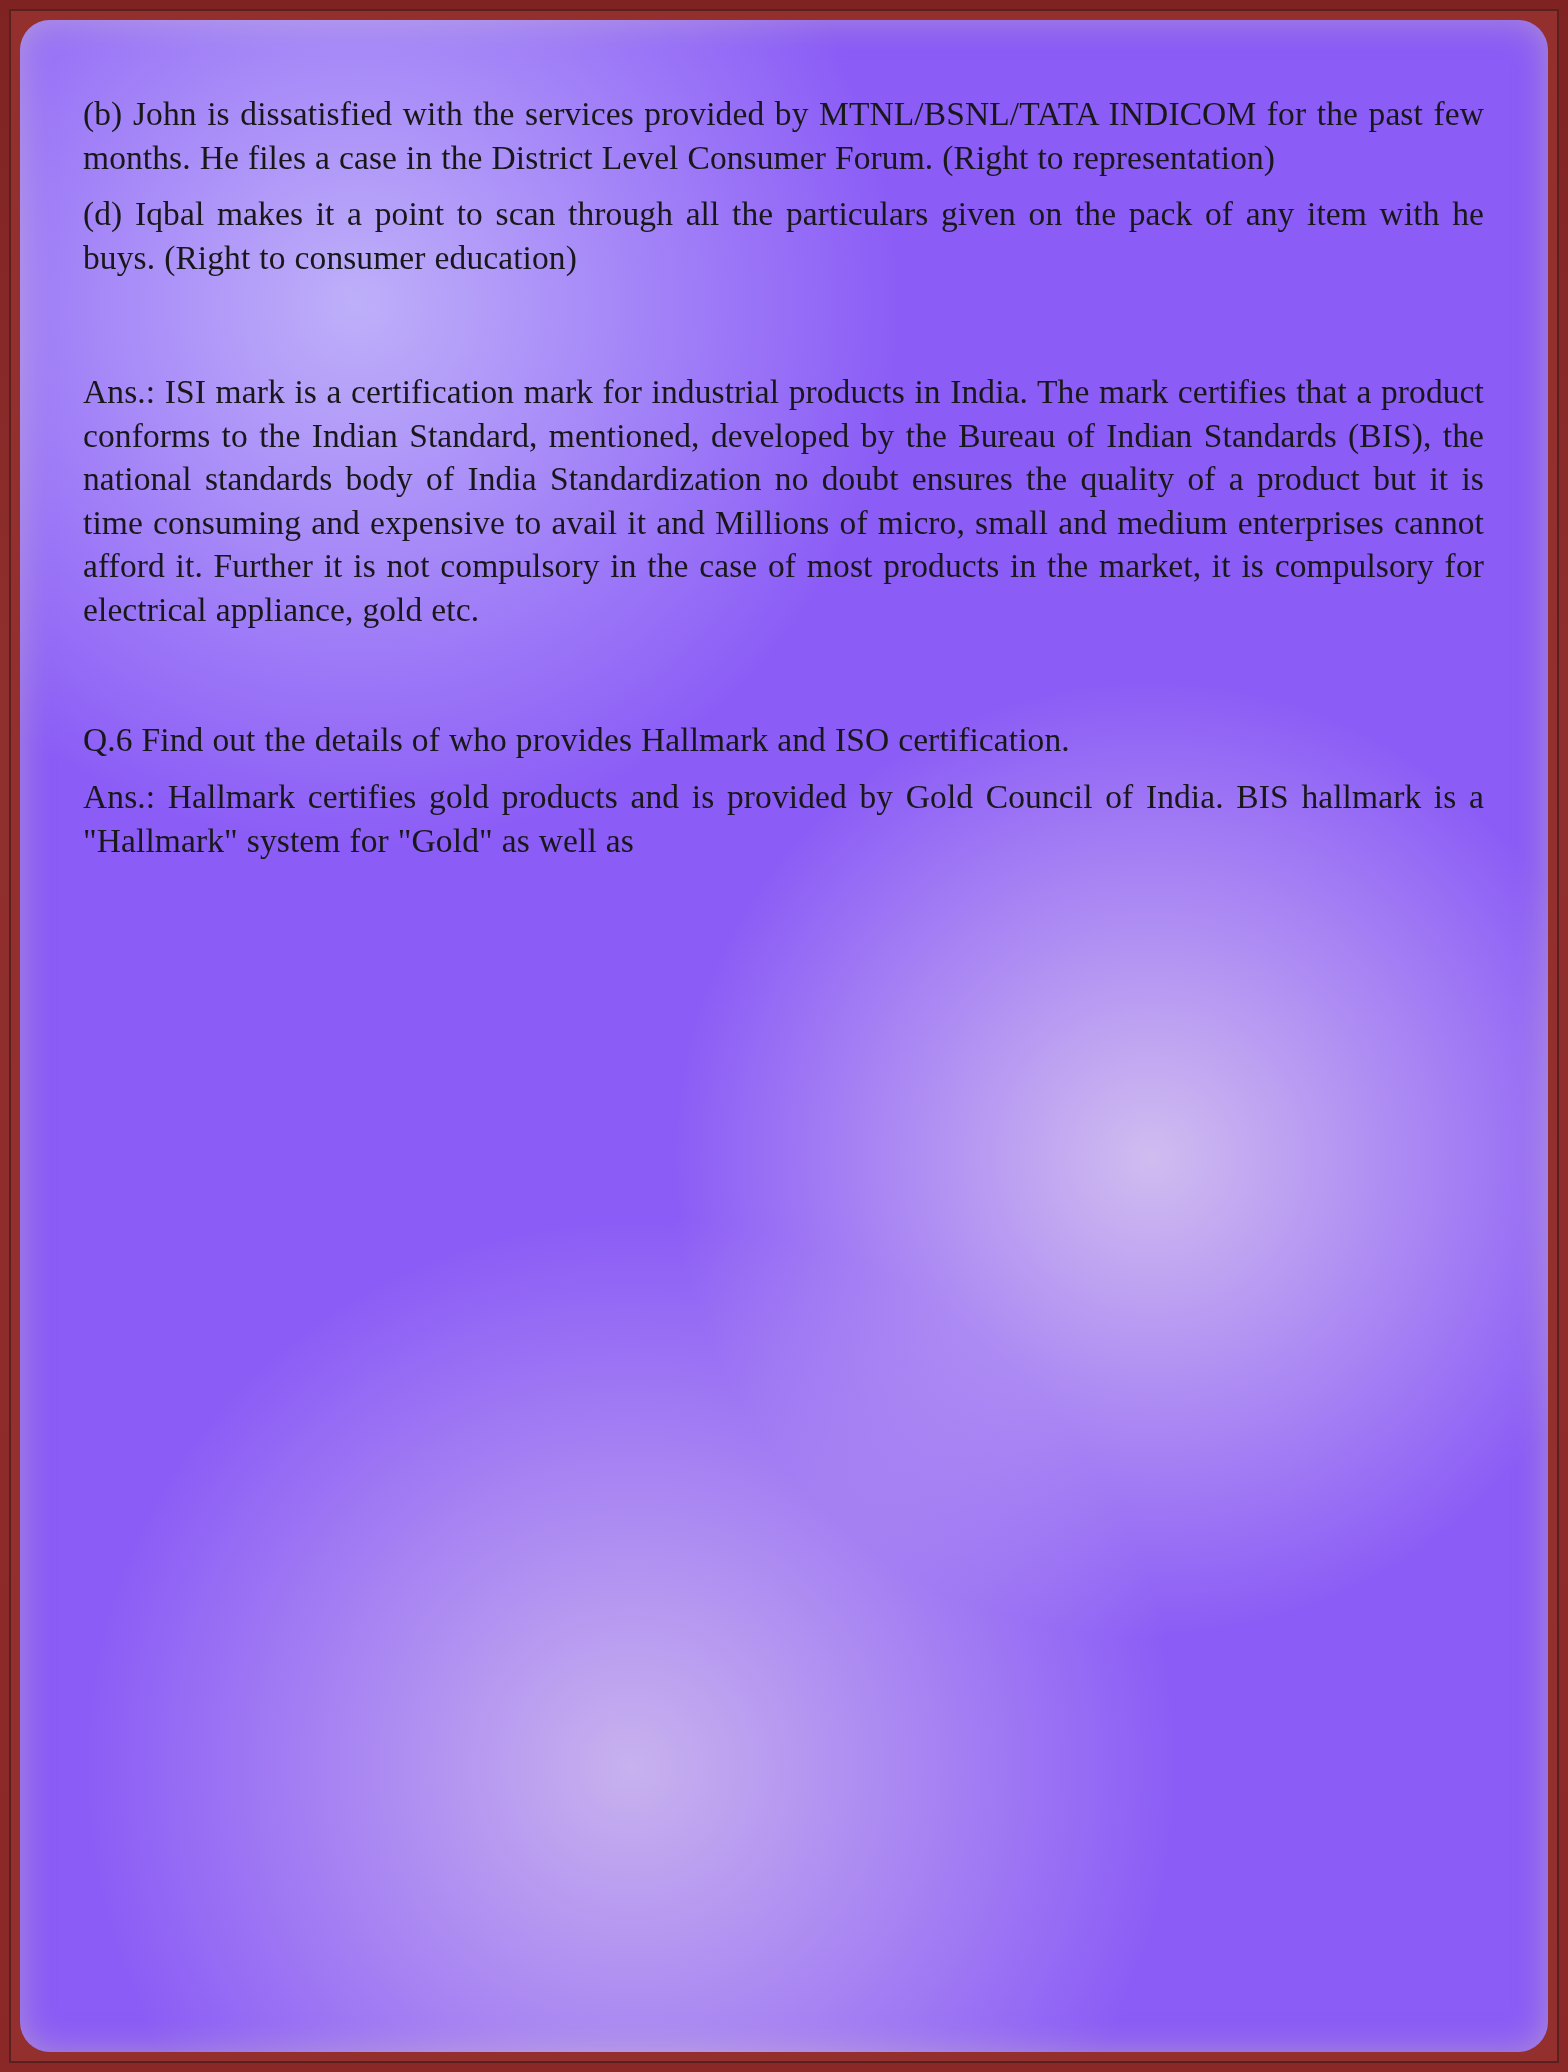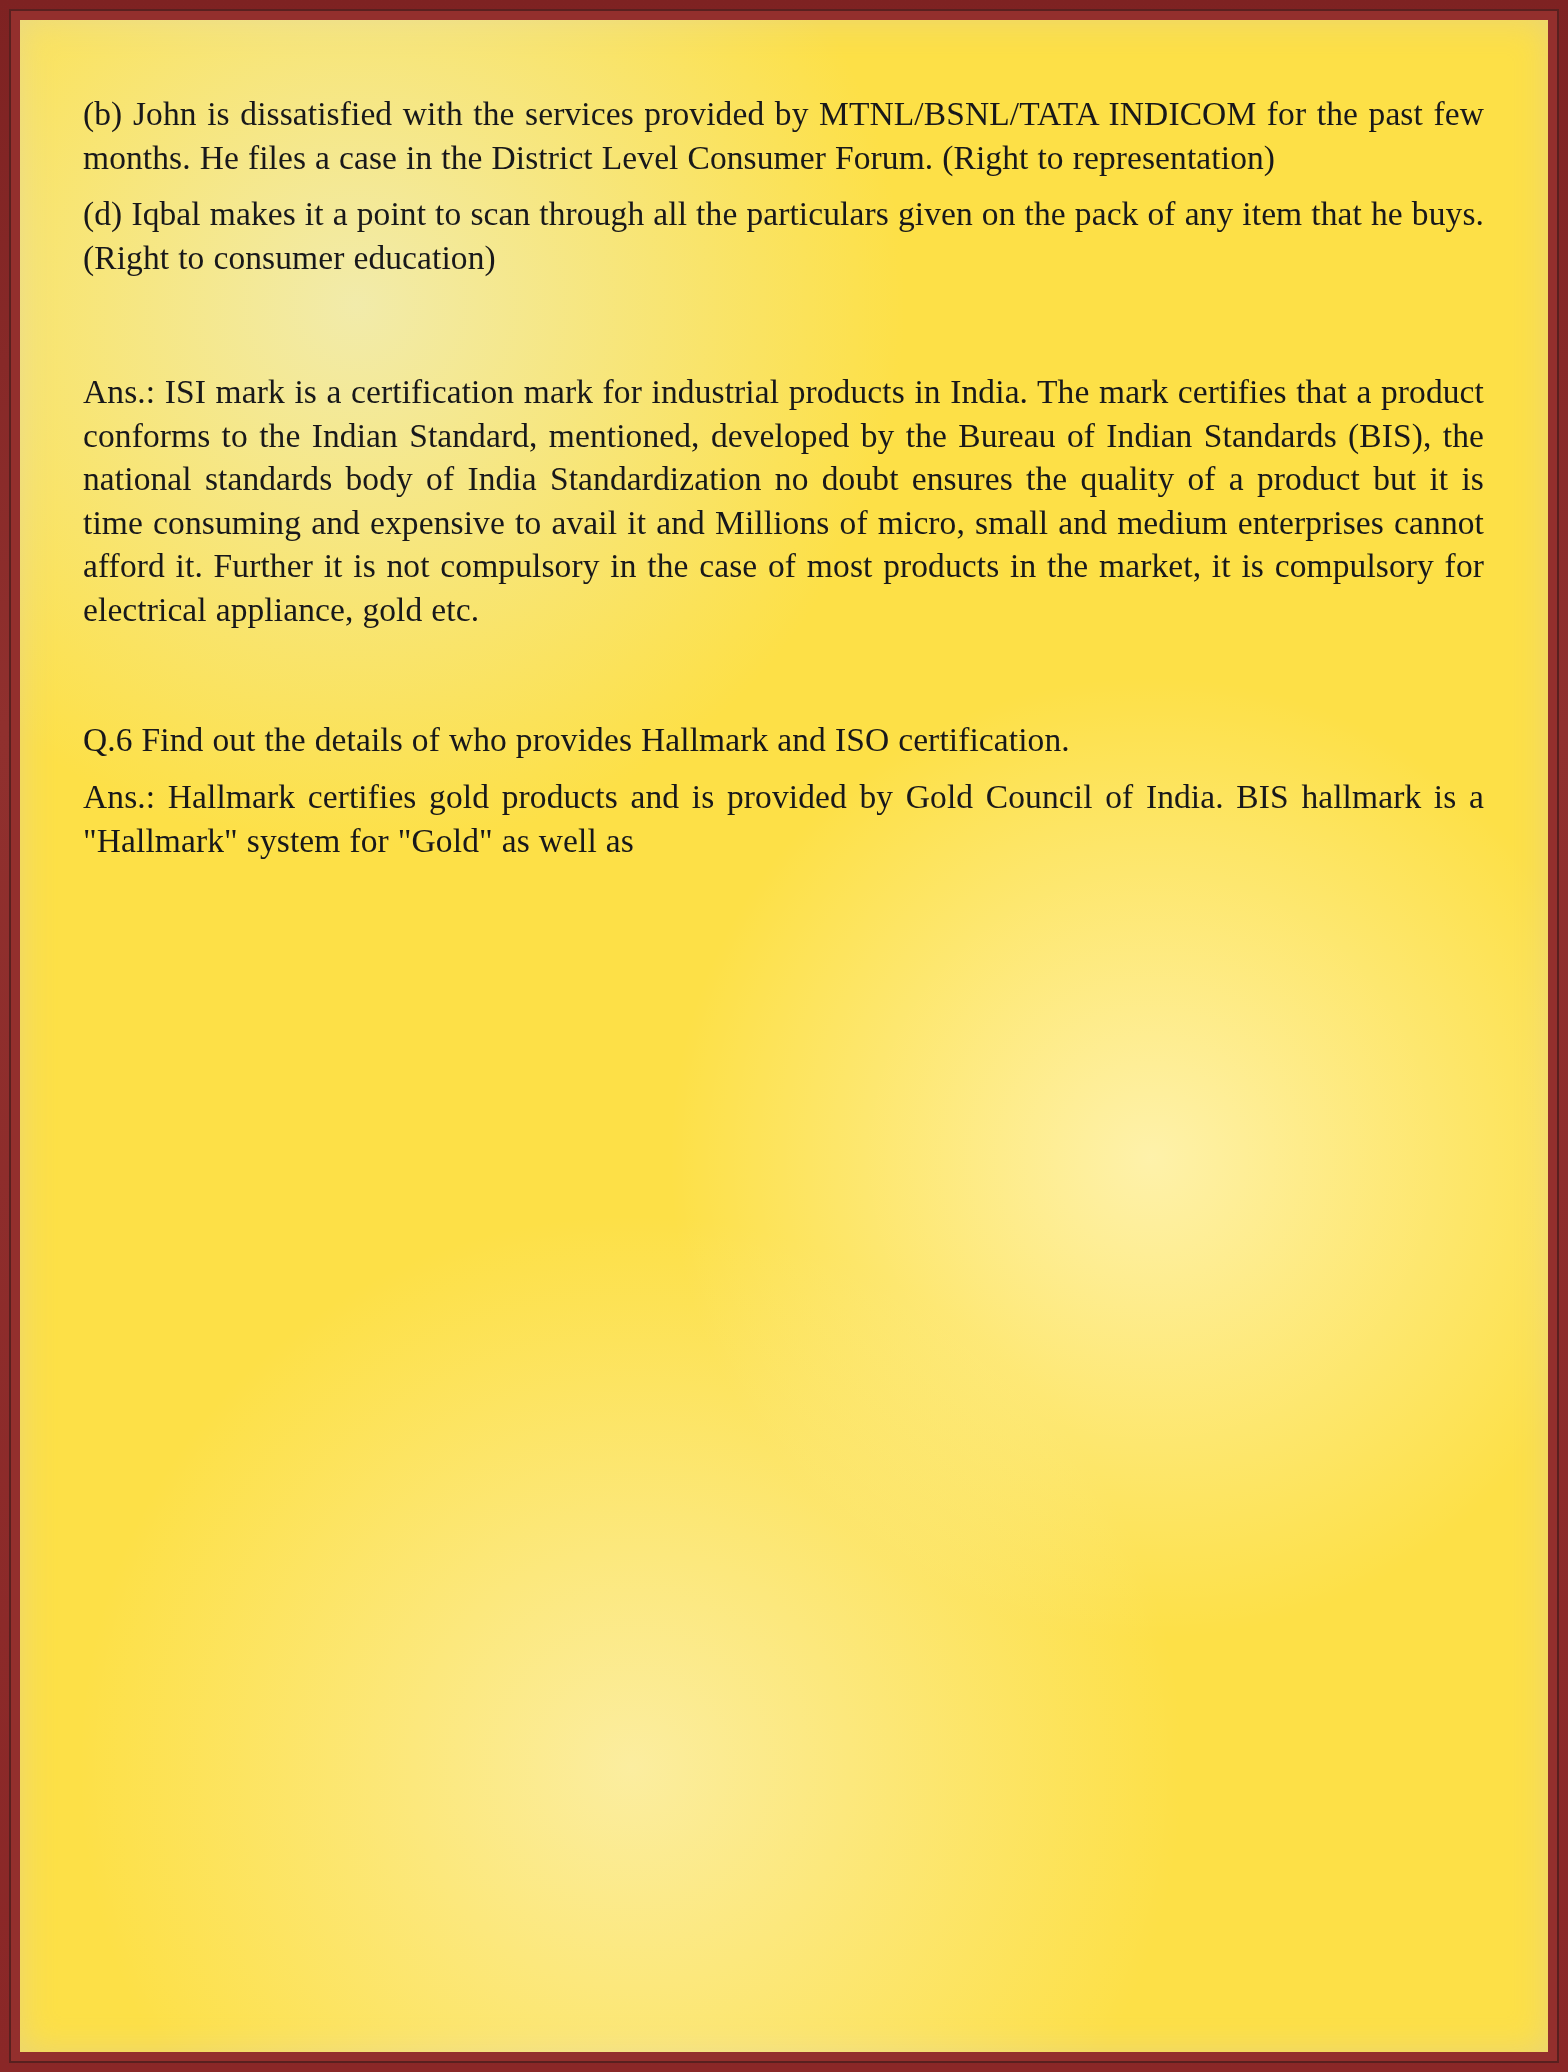--- a/index.html
+++ b/index.html
@@ -33,24 +33,25 @@
     box-sizing: border-box;
     border: 2px solid #58201f;
     background: #932f2d;
     padding: 9px;
   }
 
   #paper {
     width: 100%;
     height: 100%;
     box-sizing: border-box;
-    background: #fde047;
+    background: #8b5cf6;
     position: relative;
     overflow: hidden;
     box-shadow: inset 0 0 34px rgba(208,198,178,0.45);
+    border-radius: 30px;
   }
 
   
   #paper::before {
     content: "";
     position: absolute;
     inset: 0;
     background:
       radial-gradient(circle at 22% 14%, rgba(232,244,252,0.55) 0%, rgba(232,244,252,0) 26%),
       radial-gradient(circle at 74% 56%, rgba(255,253,236,0.6) 0%, rgba(255,253,236,0) 30%),
@@ -86,21 +87,21 @@
 <body>
 
 <div id="page-frame">
   <div id="page-inner-border">
     <div id="paper">
       <div id="content">
 
         <p class="para">(b) John is dissatisfied with the services provided by MTNL/BSNL/TATA INDICOM for the past few months. He files a case in the District Level Consumer Forum. (Right to representation)</p>
 
 
-        <p class="para">(d) Iqbal makes it a point to scan through all the particulars given on the pack of any item that he buys. (Right to consumer education)</p>
+        <p class="para">(d) Iqbal makes it a point to scan through all the particulars given on the pack of any item with he buys. (Right to consumer education)</p>
 
 
 
         <div class="gap-lg"></div>
 
 
         <p class="para">Ans.:  ISI mark is a certification mark for industrial products in India. The mark certifies that a product conforms to the Indian Standard, mentioned, developed by the Bureau of Indian Standards (BIS), the national standards body of India Standardization no doubt ensures the quality of a product but it is time consuming and expensive to avail it and Millions of micro, small and medium enterprises cannot afford it. Further it is not compulsory in the case of most products in the market, it is compulsory for electrical appliance, gold etc.</p>
 
         <div class="gap-md"></div>
 

